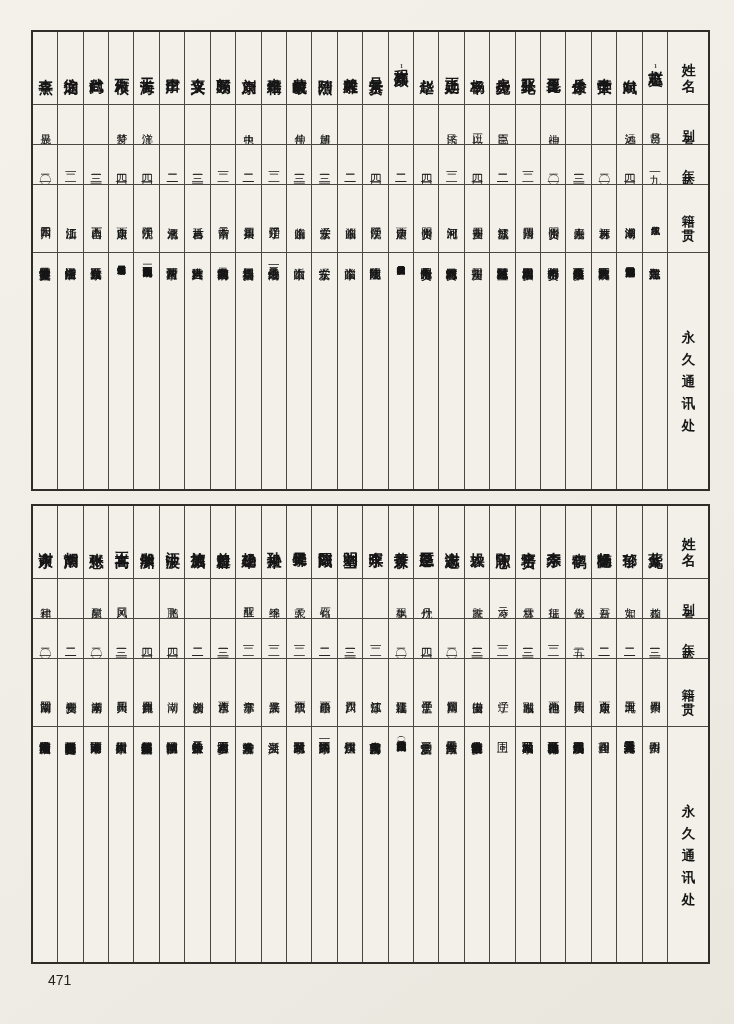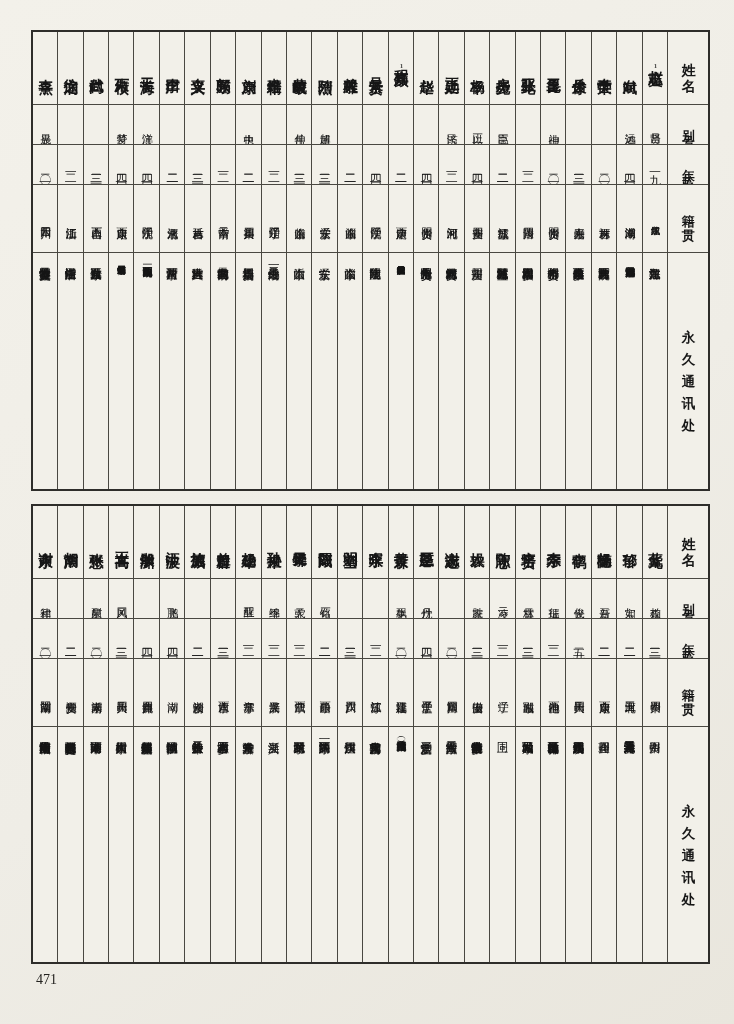--- a/index.html
+++ b/index.html
@@ -26,22 +26,22 @@
   .r-addr{flex:1 1 auto;justify-content:flex-start;padding-top:6px;font-size:11.5px;letter-spacing:0;}
   .r-native.small{font-size:9px;}
   .r-addr.small{font-size:10px;}
   .r-addr.tiny{font-size:8.5px;line-height:1.1;}
   .hcol .cell{font-weight:bold;font-size:14px;}
   .hcol .r-name{letter-spacing:16px;}
   .hcol .r-alias,.hcol .r-age{letter-spacing:6px;font-size:12.5px;}
   .hcol .r-native{letter-spacing:14px;font-size:13px;}
   .hcol .r-addr{justify-content:center;letter-spacing:22px;font-size:13.5px;}
   .note{font-size:7px;letter-spacing:0;margin-top:1px;opacity:.8;}
-  .page-number{position:absolute;left:36px;top:972px;font-size:14px;
-               font-family:Liberation Serif, serif;color:#23221f;}
+  .page-number{position:absolute;left:48px;top:972px;font-size:14px;
+               font-family:Liberation Sans, sans-serif;color:#23221f;}
 </style>
 </head>
 <body>
 
 <div class="page">
 
   <div class="dir-table" id="table-top">
     <div class="hcol">
       <div class="cell r-name">姓名</div>
       <div class="cell r-alias">别号</div>

